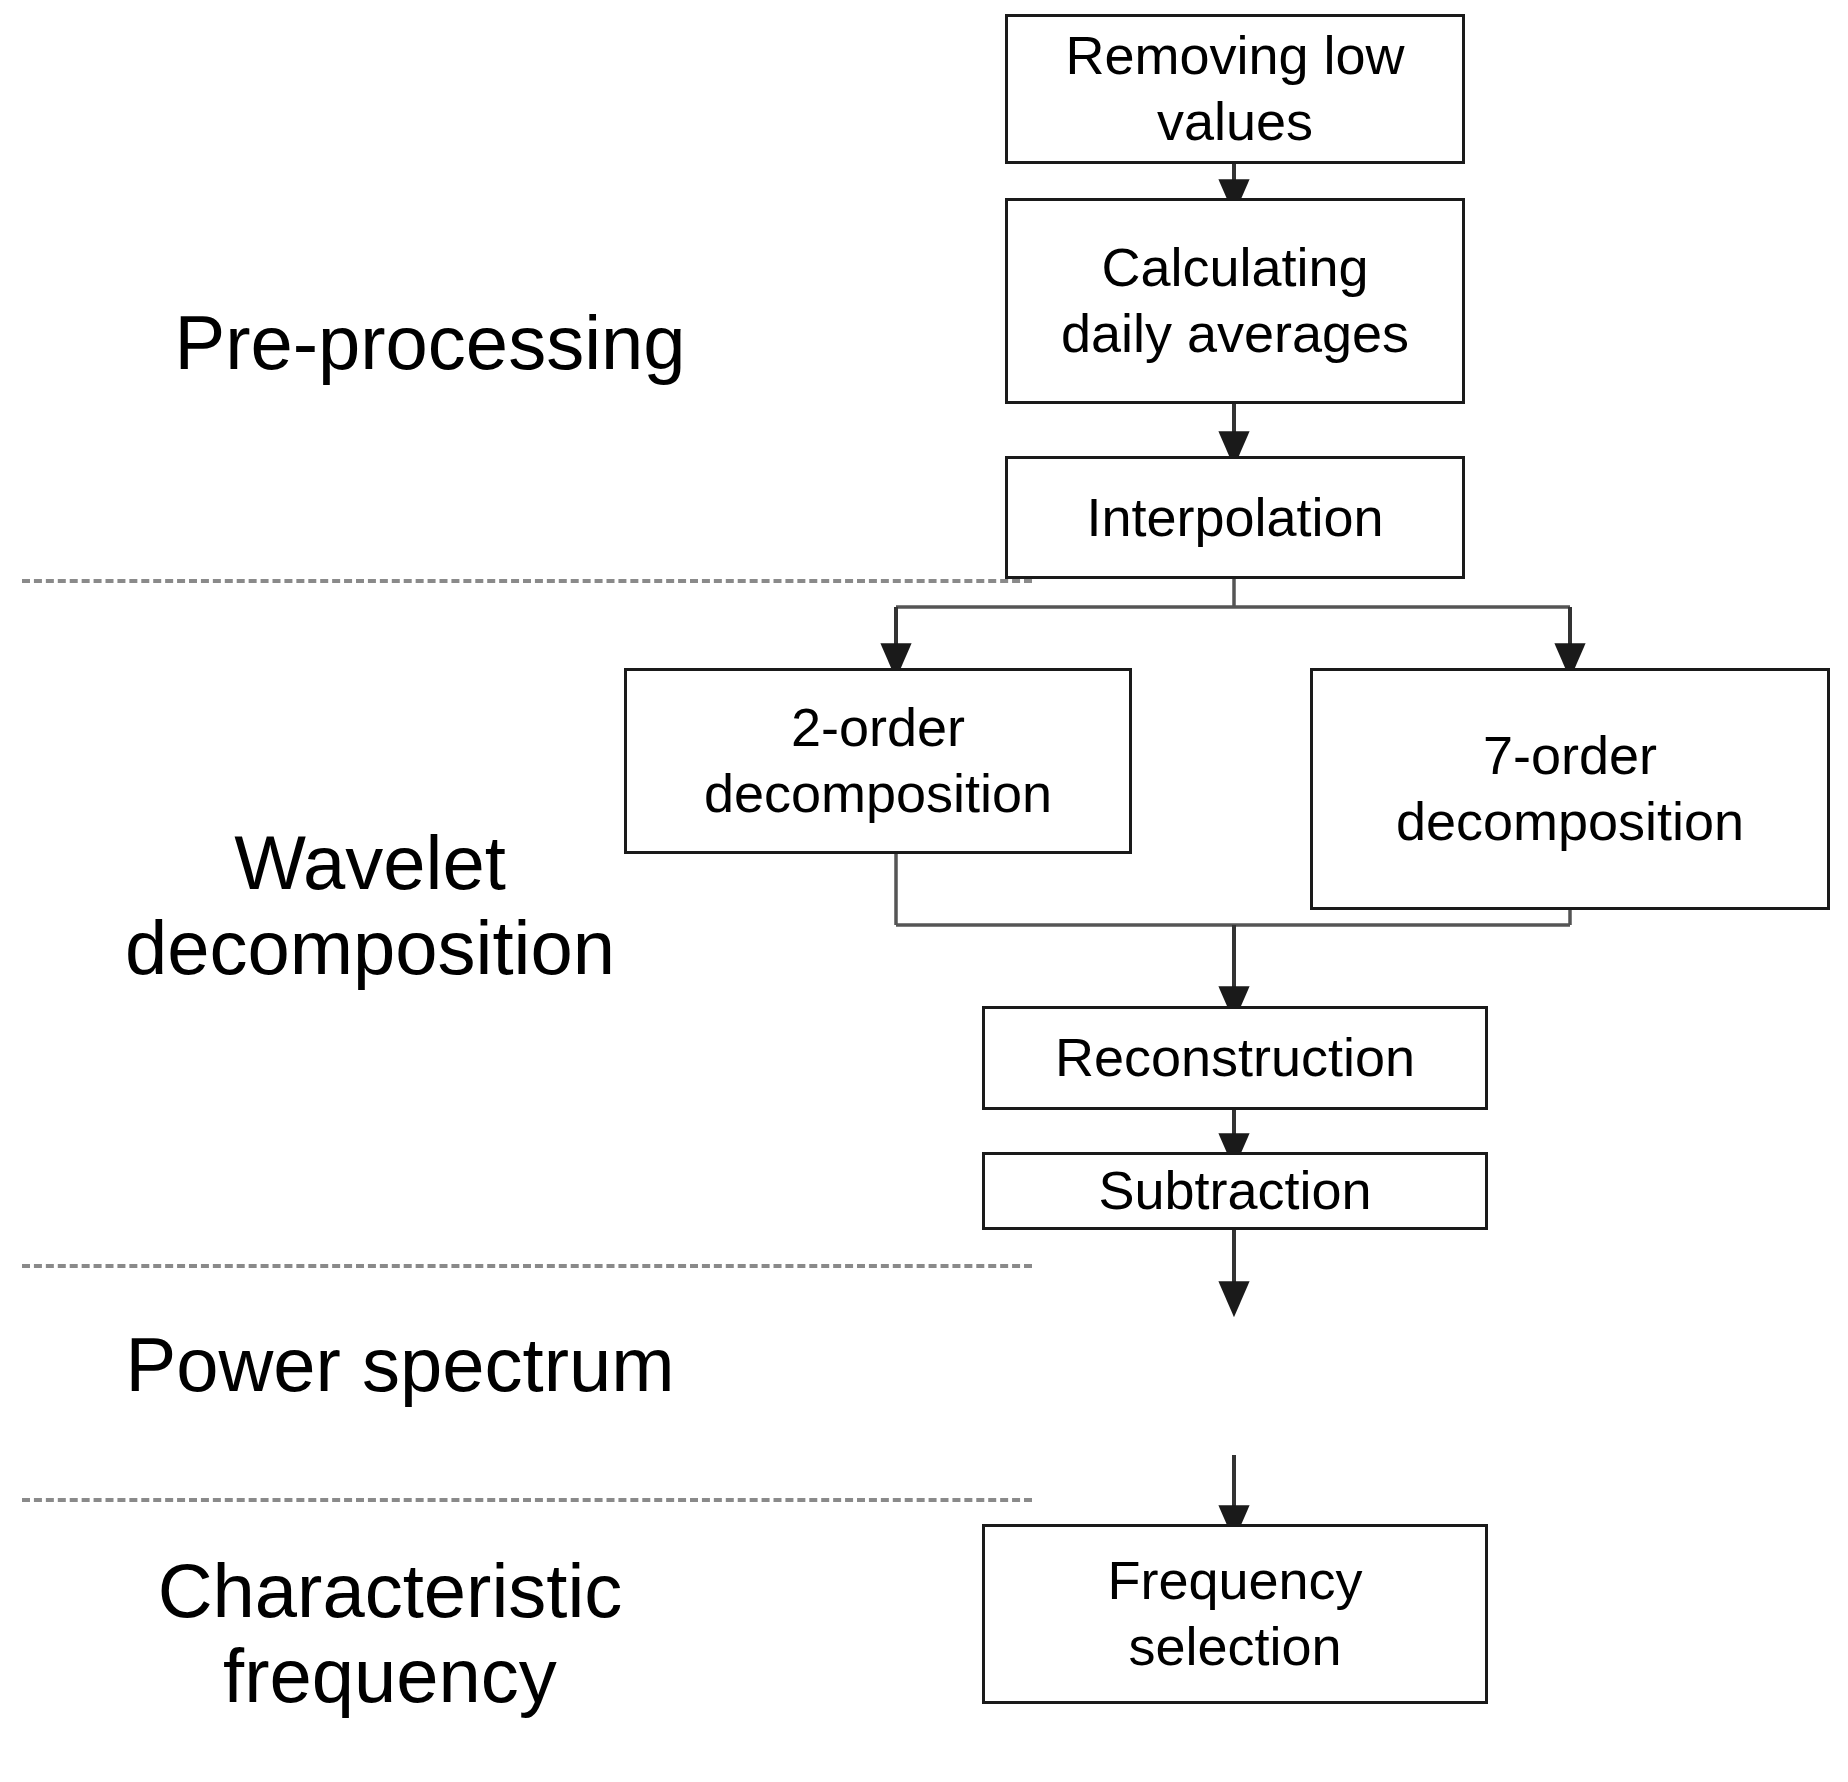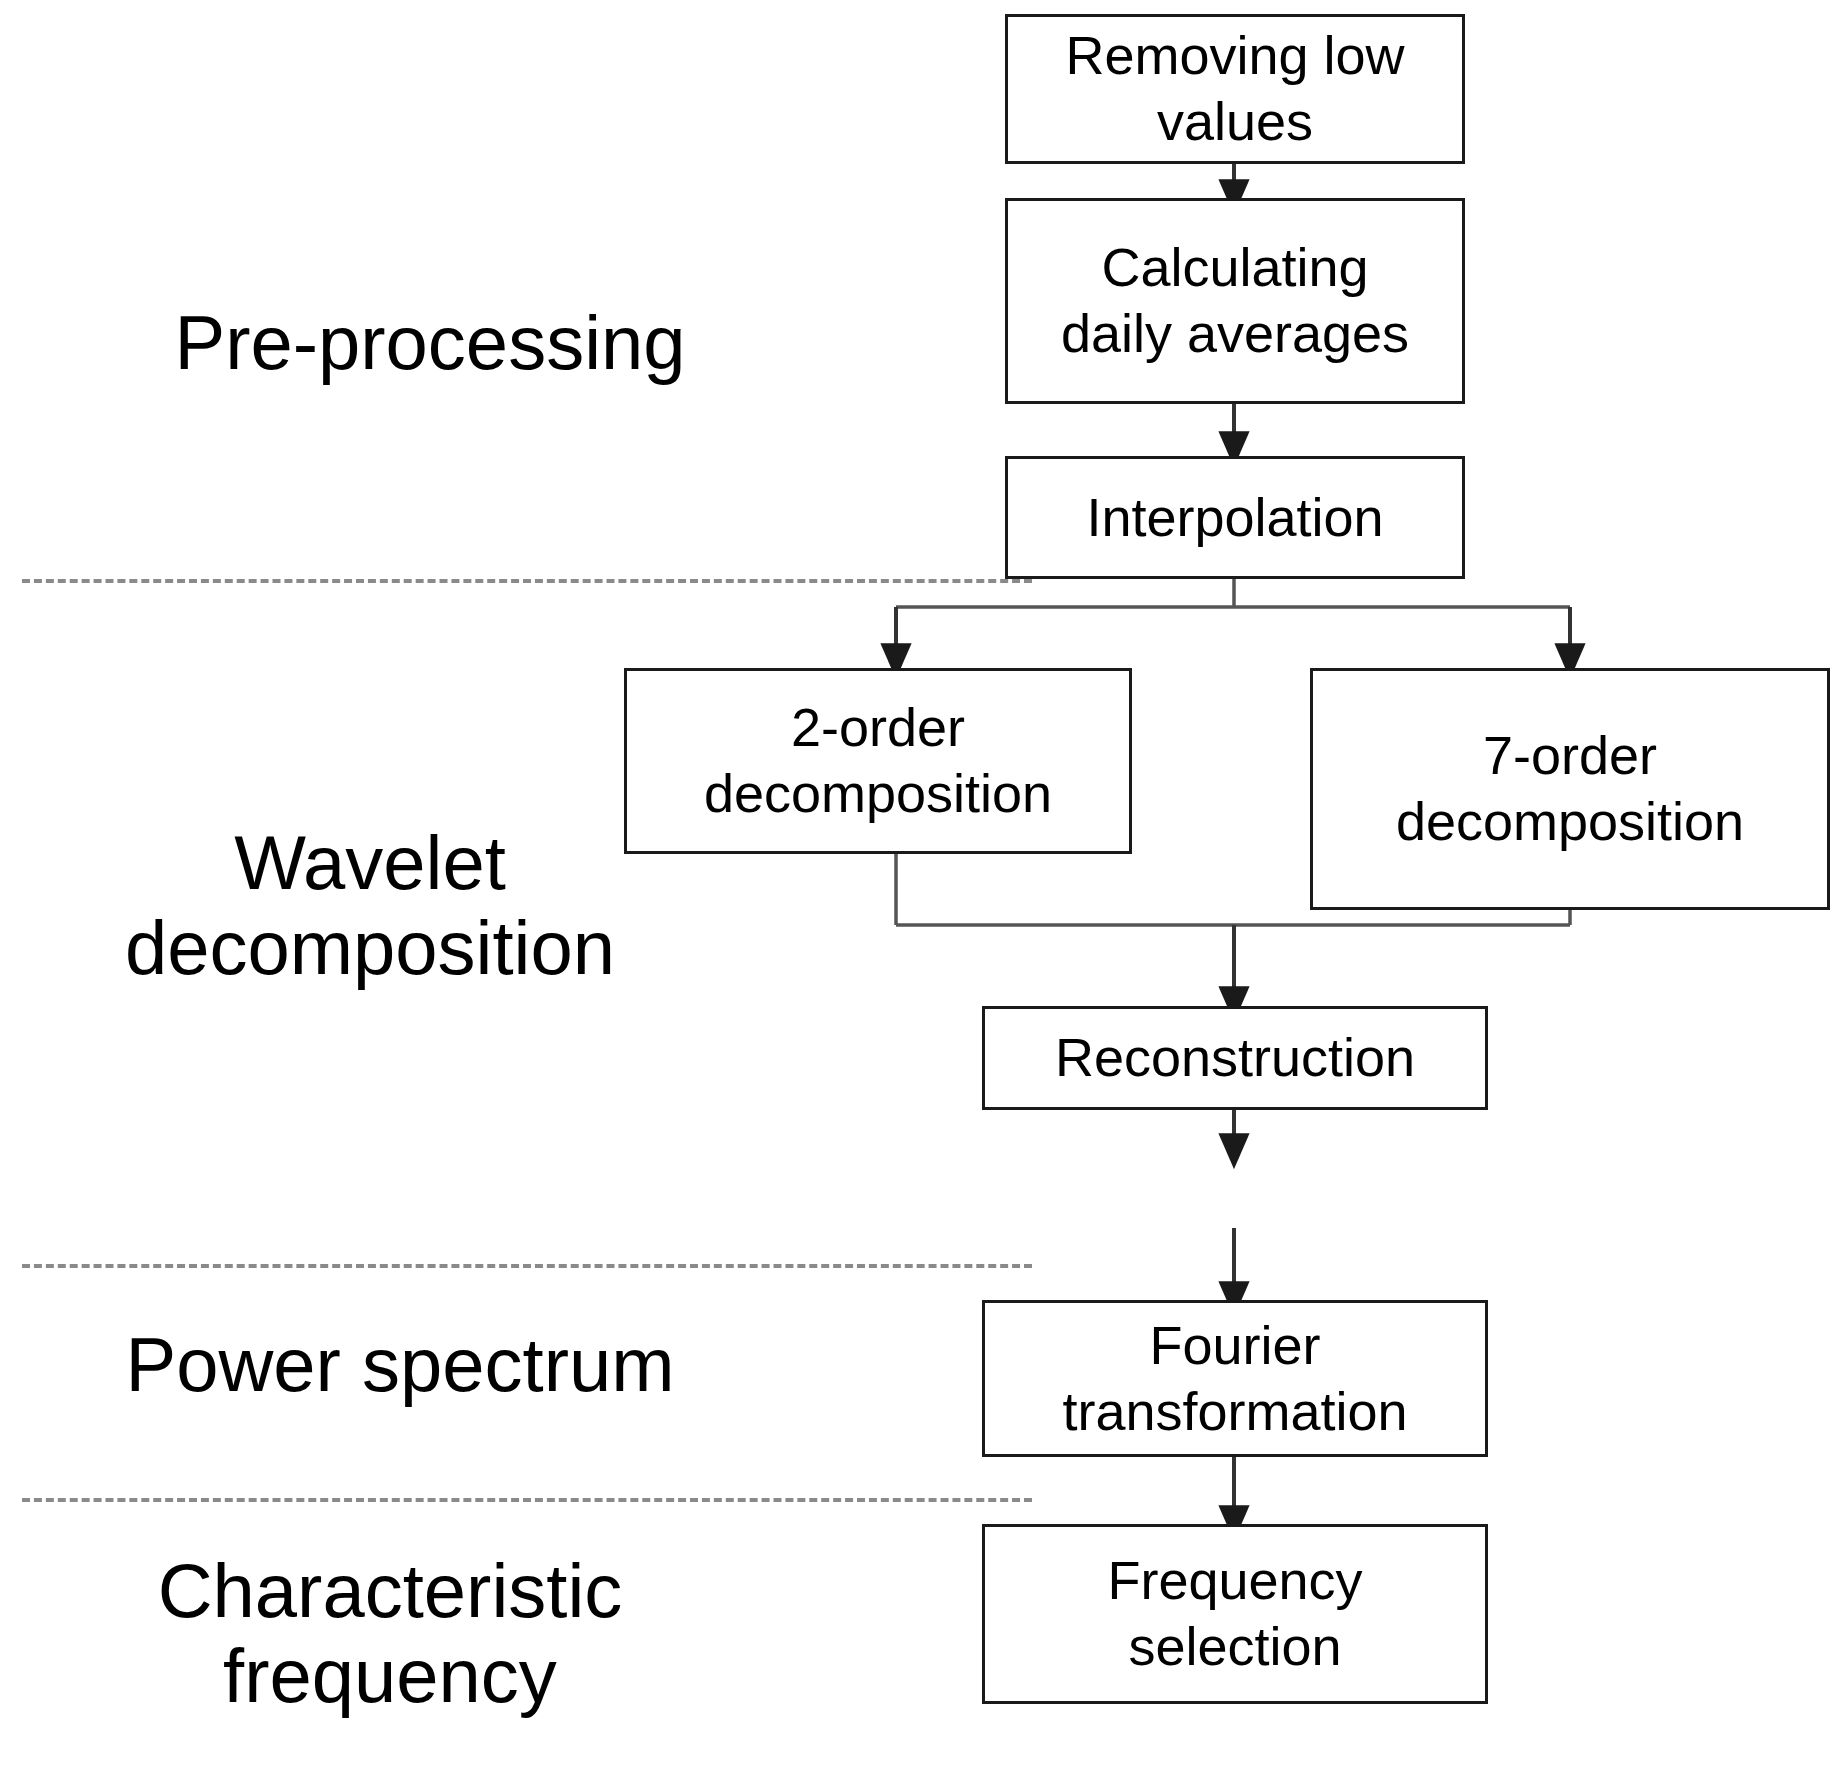--- a/index.html
+++ b/index.html
@@ -110,20 +110,19 @@
   <div class="node" style="left:1005px; top:456px; width:460px; height:123px;">Interpolation</div>
 
   <div class="node" style="left:624px; top:668px; width:508px; height:186px;">2-order
 decomposition</div>
 
   <div class="node" style="left:1310px; top:668px; width:520px; height:242px;">7-order
 decomposition</div>
 
   <div class="node" style="left:982px; top:1006px; width:506px; height:104px;">Reconstruction</div>
 
+  <div class="node" style="left:982px; top:1152px; width:506px; height:78px;">Subtraction</div>
 
-  <div class="node" style="left:982px; top:1300px; width:506px; height:157px;">Fourier
-transformation</div>
 
   <div class="node" style="left:982px; top:1524px; width:506px; height:180px;">Frequency
 selection</div>
 
 </div>
 
 </body></html>

